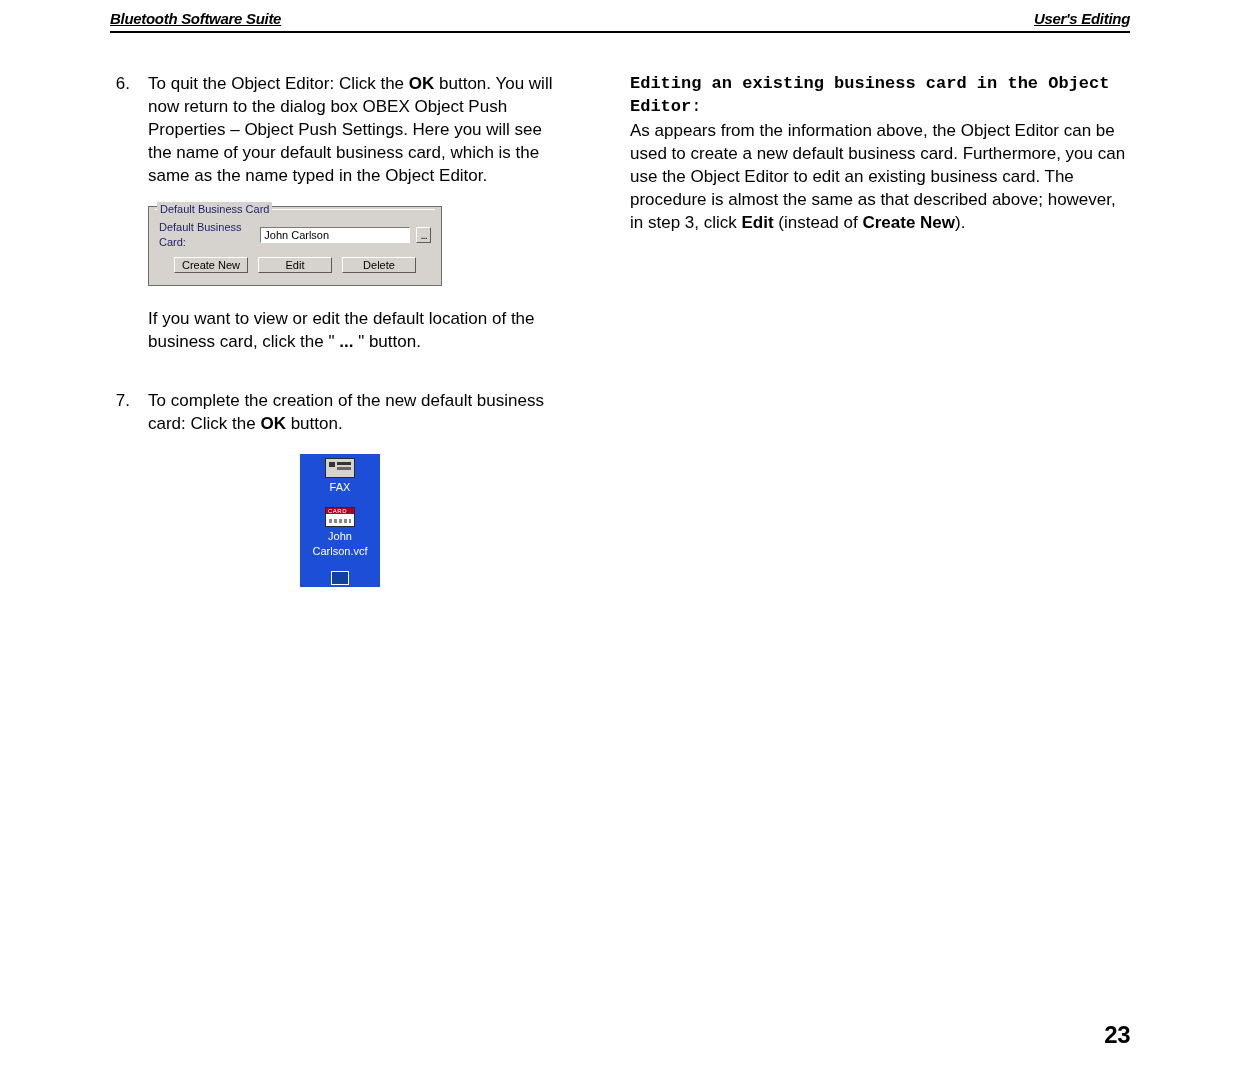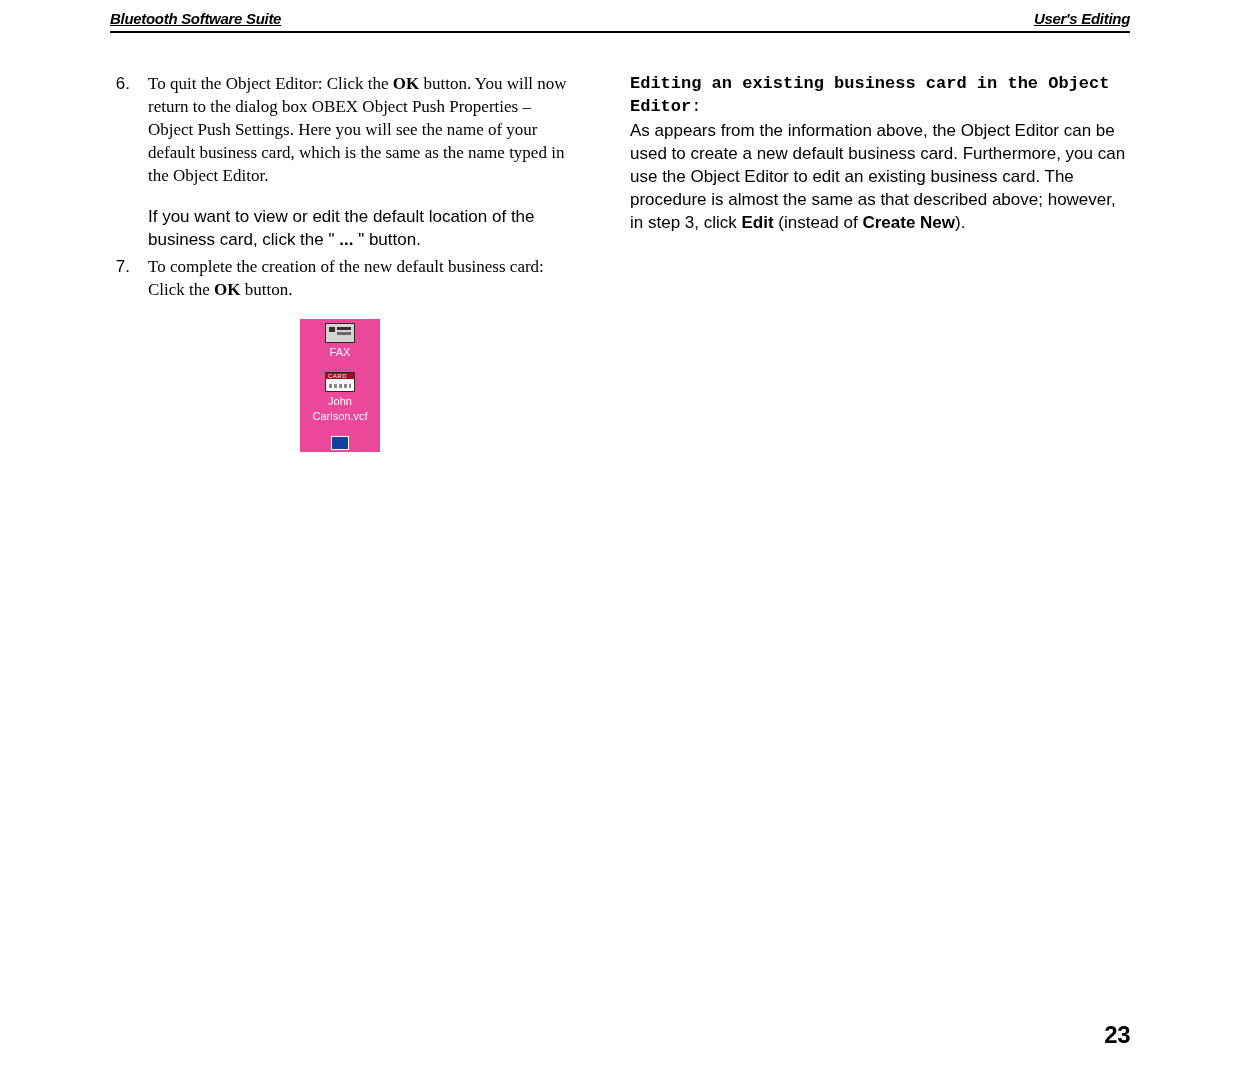--- a/index.html
+++ b/index.html
@@ -35,22 +35,22 @@
       font-size: 17px;
       line-height: 1.35;
     }
     .col-left { flex: 0 0 460px; }
     .num-item {
       display: flex;
       gap: 18px;
       margin-bottom: 18px;
     }
     .num-item .num { flex: 0 0 20px; text-align: right; }
-    .num-item .body { flex: 1; font-family: Liberation Serif, serif; }
-    .para-indent { margin-left: 38px; margin-bottom: 4px; }
+    .num-item .body { flex: 1; }
+    .para-indent { margin-left: 38px; margin-bottom: 36px; }
     .para-plain { margin-left: 0; margin-bottom: 18px; }
     .b { font-weight: bold; }
     .dbc-panel {
       width: 294px;
       margin: 10px 0 22px 38px;
       background: #d6d3ce;
       border: 1px solid #6f6f6f;
       font-family: Tahoma, Arial, sans-serif;
       font-size: 11px;
       color: #1e1e6a;
@@ -97,21 +97,21 @@
     }
     .win-btn.sm { width: 17px; letter-spacing:-1px;}
     .btnrow {
       display: flex; gap: 10px;
       justify-content: center;
       padding: 0 4px 8px 4px;
     }
     .services-bar {
       width: 80px;
       margin: 8px auto 18px auto;
-      background: #ec4899;
+      background: #1d4ed8;
       font-family: Tahoma, Arial, sans-serif;
       font-size: 11px;
       color: #fff;
       text-align: center;
     }
     .svc-item { padding: 4px 2px 8px 2px; }
     .fax-icon {
       width: 30px; height: 20px;
       margin: 0 auto 2px auto;
       background: #d6d3ce;
@@ -175,20 +175,35 @@
 <div class="content">
   <div class="col col-left">
 
     <div class="num-item">
       <div class="num">6.</div>
       <div class="body">
         <span>To quit the Object Editor: Click the </span><span class="b">OK</span><span> button. You will now return to the dialog box OBEX Object Push Properties – Object Push Settings. Here you will see the name of your default business card, which is the same as the name typed in the Object Editor.</span>
       </div>
     </div>
 
+    <div class="dbc-panel">
+      <div class="groupbox">
+        <span class="grouplabel">Default Business Card</span>
+        <div class="dbc-row">
+          <span>Default Business Card:</span>
+          <input class="dbc-input" value="John Carlson" style="">
+          <button class="win-btn sm">...</button>
+        </div>
+        <div class="btnrow">
+          <button class="win-btn">Create New</button>
+          <button class="win-btn">Edit</button>
+          <button class="win-btn">Delete</button>
+        </div>
+      </div>
+    </div>
 
     <div class="para-indent">
       <span>If you want to view or edit the default location of the business card, click the " </span><span class="b">...</span><span> " button.</span>
     </div>
 
     <div class="num-item">
       <div class="num">7.</div>
       <div class="body">
         <span>To complete the creation of the new default business card: Click the </span><span class="b">OK</span><span> button.</span>
       </div>

